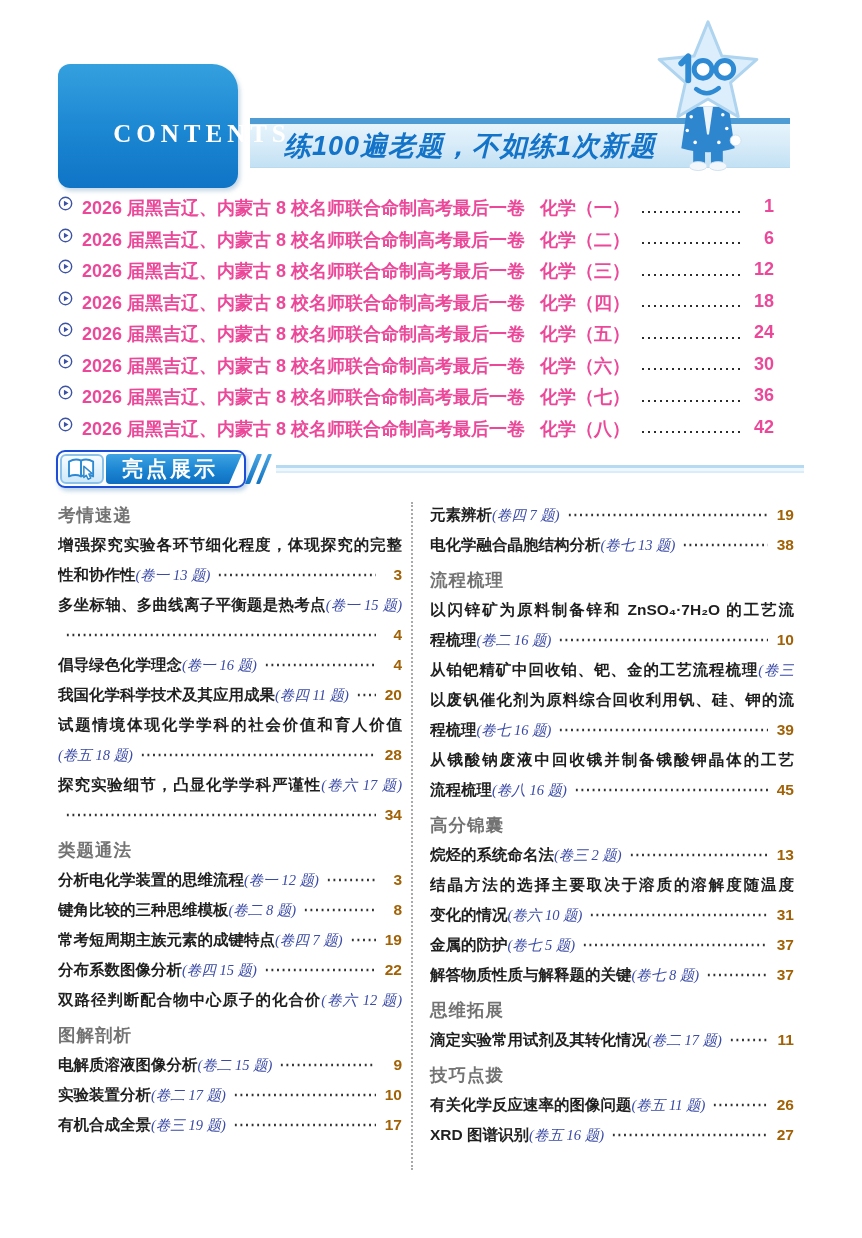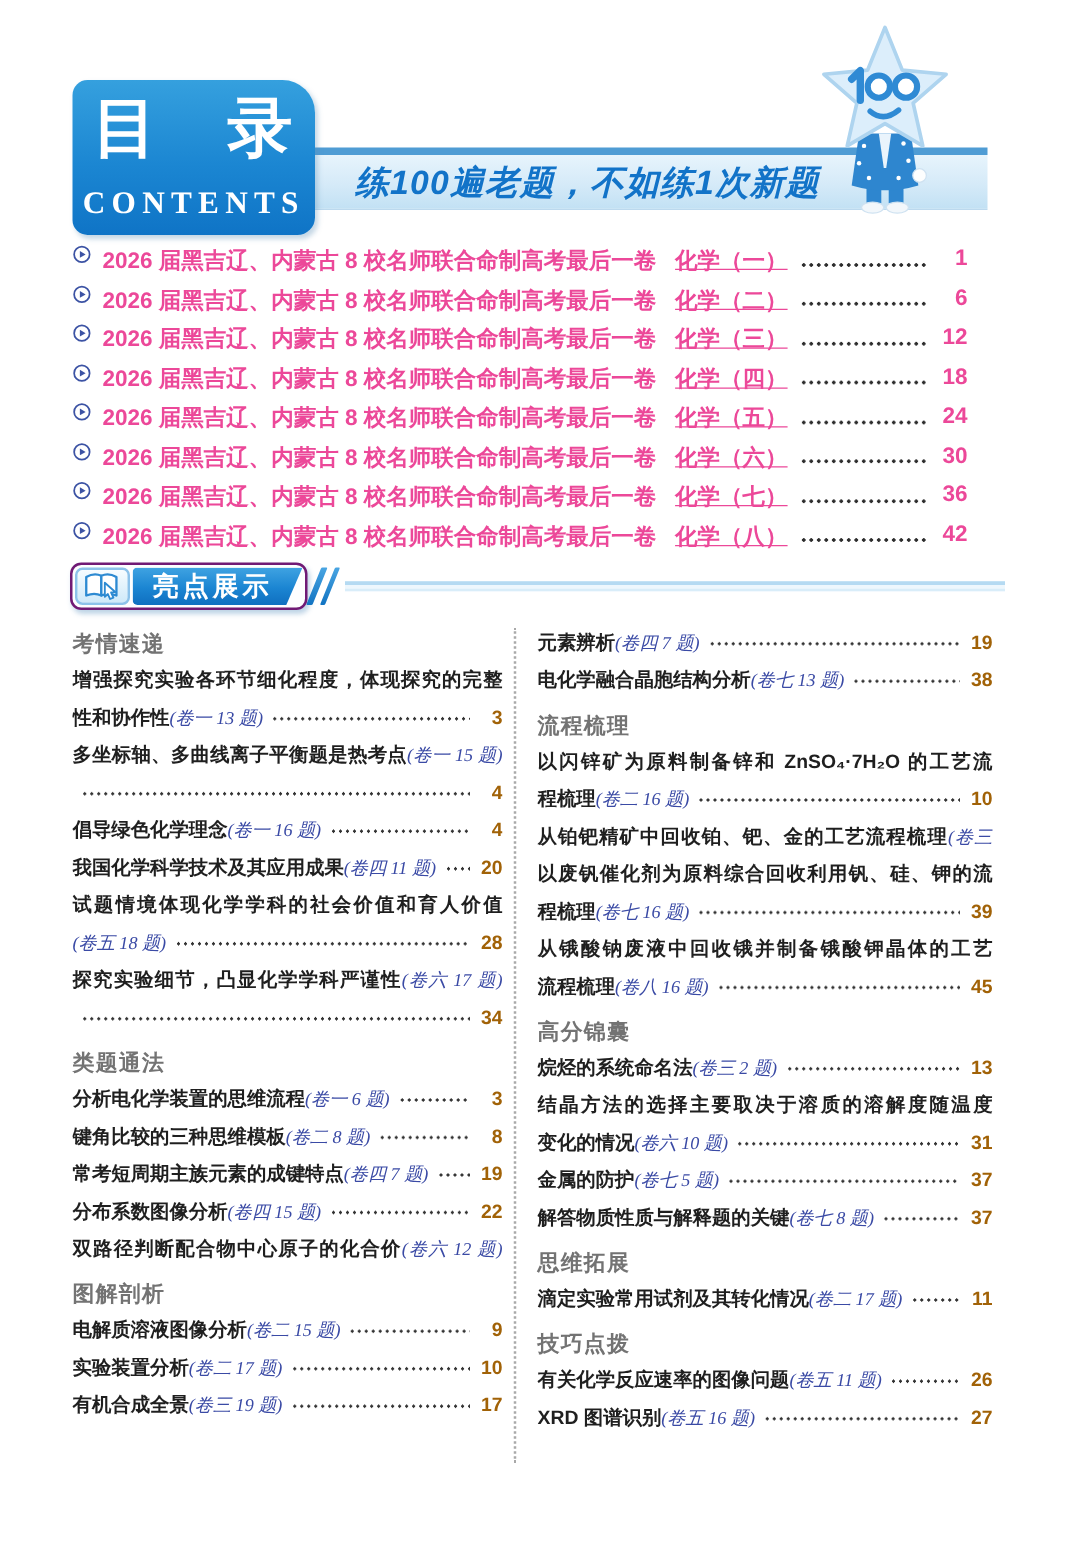--- a/index.html
+++ b/index.html
@@ -2,58 +2,58 @@
 <html><head>
 <meta charset="utf-8">
 <style>
   * { margin:0; padding:0; box-sizing:border-box; }
   html,body { background:#e9e9e9; }
   body { font-family:"Liberation Sans","DejaVu Sans",sans-serif; }
   .page { position:relative; width:862px; height:1238px; background:#ffffff; margin:0 auto; overflow:hidden; }
 
   
   .mulu-box{
-    position:absolute; left:58px; top:64px; width:194px; height:124px;
+    position:absolute; left:58px; top:64px; width:180px; height:124px;
     background:linear-gradient(180deg,#35a0de 0%,#1b86d2 55%,#0f74c6 100%);
     border-radius:12px 26px 14px 12px;
     box-shadow:2px 3px 4px rgba(90,140,180,.35);
-    display:flex; flex-direction:column; align-items:center; justify-content:center;
+    display:flex; flex-direction:row; align-items:center; justify-content:center;
     z-index:3;
   }
   .mulu-cn{ color:#fff; font-family:"Liberation Serif","DejaVu Serif",serif; font-weight:bold; font-size:52px; line-height:58px; letter-spacing:2px; }
   .mulu-en{ color:#fff; font-family:"Liberation Serif","DejaVu Serif",serif; font-weight:bold; font-size:25px; letter-spacing:5px; margin-top:16px; }
 
   .banner{
     position:absolute; left:250px; top:118px; width:540px; height:50px;
     background:linear-gradient(180deg,#e7f4fc 0%,#d5eaf8 55%,#c2e1f4 100%);
     border-top:6px solid #4f9cd4; border-bottom:1px solid #bcd9ee;
     display:flex; align-items:center; z-index:1;
   }
   .banner-text{ color:#1273c8; font-weight:800; font-size:27px; padding-left:34px; letter-spacing:1px;font-style:italic; }
 
   .mascot{ position:absolute; left:643px; top:14px; width:130px; height:158px; z-index:4; }
 
   
   .toc-list{ position:absolute; left:58px; top:196px; width:716px; }
   .toc-row{ display:flex; align-items:flex-start; height:31.5px; font-size:18px; font-weight:600; color:#ec4899; }
   .toc-row .bullet{ width:15px; height:15px; flex:0 0 15px; margin-right:9px; }
   .toc-title{ white-space:nowrap; }
-  .toc-subject{ white-space:nowrap; margin-left:15px;text-decoration:underline; }
+  .toc-subject{ white-space:nowrap; margin-left:15px; }
   .dots{
     flex:1 1 auto; align-self:stretch; margin:0 6px 0 10px; min-width:12px;
     background-image:radial-gradient(circle,#2d2d2d 1.2px,rgba(0,0,0,0) 1.35px);
     background-size:6px 6px; background-repeat:repeat-x; background-position:left center;
   }
   .toc-row .pg{ min-width:26px; text-align:right; font-weight:600; }
 
   
   .badge-wrap{ position:absolute; left:56px; top:450px; width:748px; height:38px; display:flex; align-items:center; z-index:2; }
   .badge-pill{
     display:flex; align-items:center; background:#fdfeff;
-    border:2px solid #701a75; border-radius:9px; padding:2px;
+    border:2px solid #1d4ed8; border-radius:9px; padding:2px;
     box-shadow:2px 3px 4px rgba(110,160,200,.45);
   }
   .badge-icon{
     width:44px; height:30px; border-radius:6px; margin-right:2px;
     background:linear-gradient(180deg,#f7fcff,#cfe9f9);
     border:2px solid #8cc2ea; display:flex; align-items:center; justify-content:center;
   }
   .badge-main{
     height:30px; display:flex; align-items:center;
     background:linear-gradient(180deg,#3fa3e2 0%,#1b85d2 55%,#0f6fc0 100%);
@@ -267,21 +267,21 @@
         <div class="line fill">探究实验细节，凸显化学学科严谨性<span class="ref">(卷六 17 题)</span></div>
         <div class="line last">
           <span class="ltxt"></span>
           <span class="dots"></span>
           <span class="pg">34</span>
         </div>
       </div>
       <div class="col-heading">类题通法</div>
       <div class="entry">
         <div class="line last">
-          <span class="ltxt">分析电化学装置的思维流程<span class="ref">(卷一 6 题)</span></span>
+          <span class="ltxt">分析电化学装置的思维流程<span class="ref">(卷一 12 题)</span></span>
           <span class="dots"></span>
           <span class="pg">3</span>
         </div>
       </div>
       <div class="entry">
         <div class="line last">
           <span class="ltxt">键角比较的三种思维模板<span class="ref">(卷二 8 题)</span></span>
           <span class="dots"></span>
           <span class="pg">8</span>
         </div>

